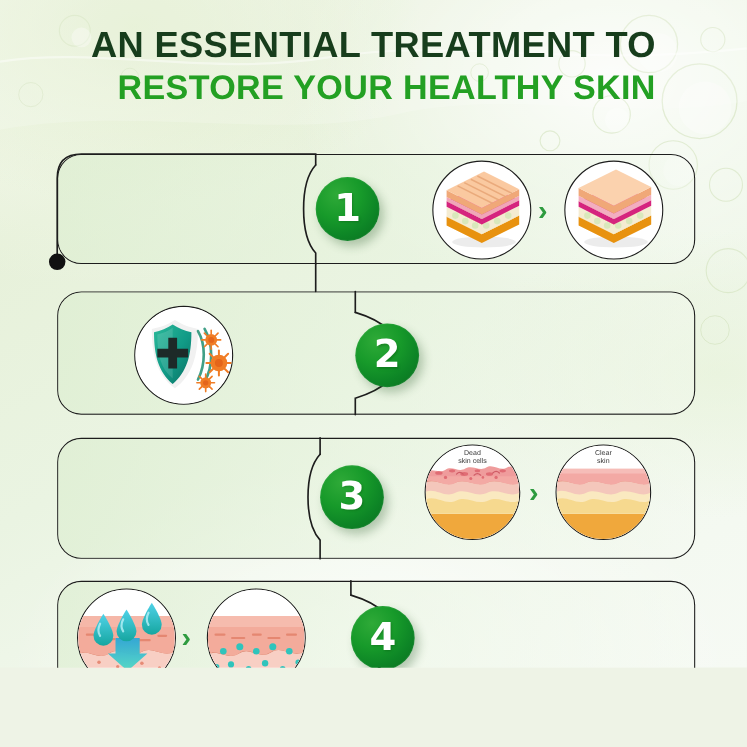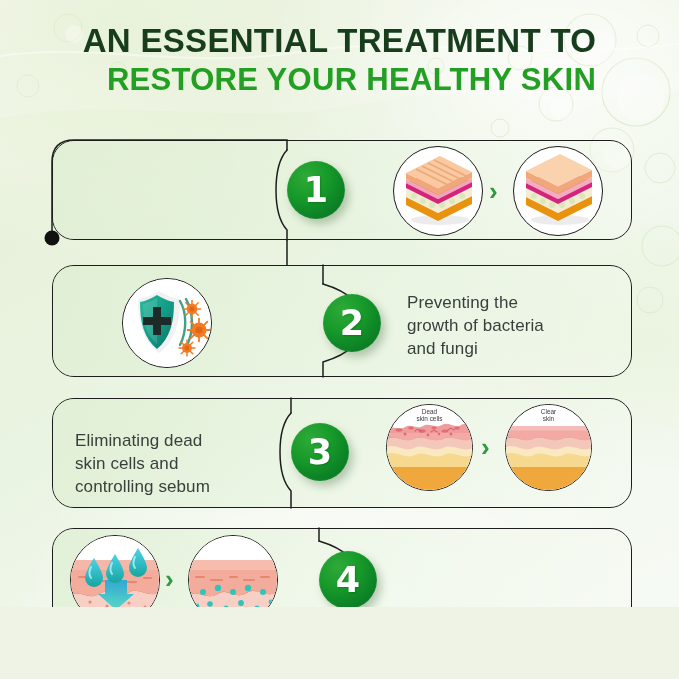--- a/index.html
+++ b/index.html
@@ -198,26 +198,20 @@
   <div class="badge" id="b2">
     <span>2</span>
   </div>
   <div class="badge" id="b3">
     <span>3</span>
   </div>
   <div class="badge" id="b4">
     <span>4</span>
   </div>
 
-  <div class="step-text" id="t2">Preventing the
-growth of bacteria
-and fungi</div>
-  <div class="step-text" id="t3">Eliminating dead
-skin cells and
-controlling sebum</div>
 
   <div class="icircle" id="ic1a">
     <svg class="icn" viewBox="0 0 88 88">
 
       <path d="M44 10 C44 10 35 24 35 30 A9 9 0 0 0 53 30 C53 24 44 10 44 10Z" fill="#5fc45c"></path>
       <path d="M44 14 C44 14 38 25 38 29.5 A6 6 0 0 0 50 29.5 C50 25 44 14 44 14Z" fill="#8ed87f" opacity=".85"></path>
 
       <ellipse cx="46" cy="73" rx="29" ry="5" fill="#d9d9d9" opacity=".5"></ellipse>
 
       <path d="M12 58 L44 74 L78 57 L78 49 L44 66 L12 50 Z" fill="#e8920f"></path>

